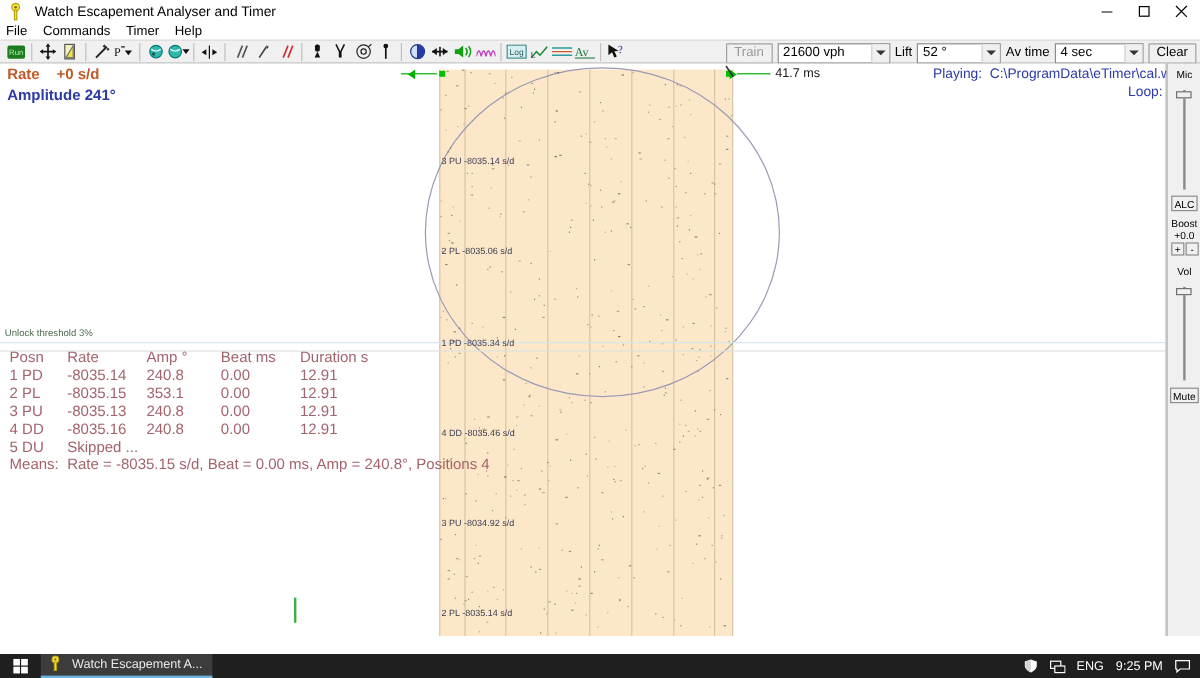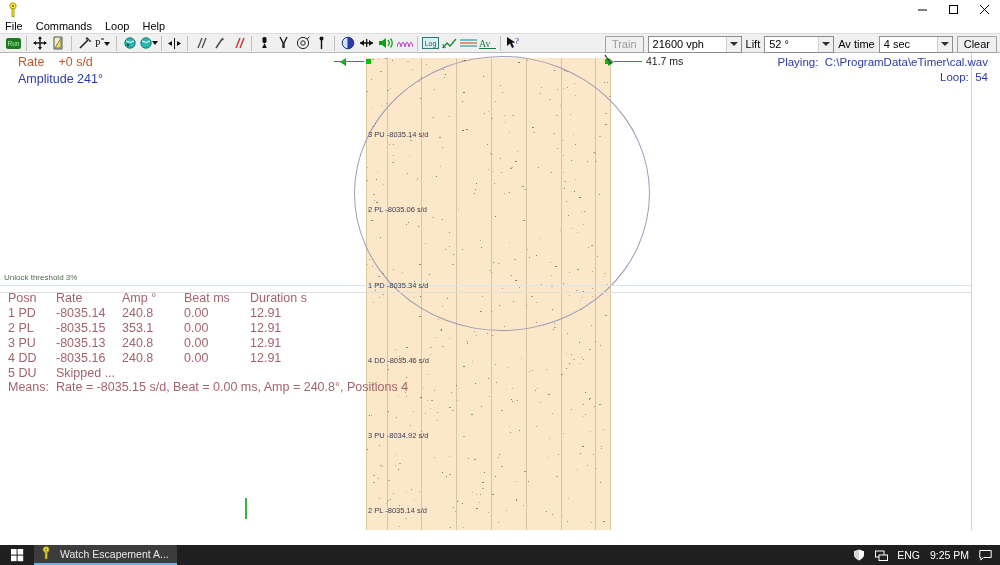--- a/index.html
+++ b/index.html
@@ -92,21 +92,21 @@
   .tick-slash { position:absolute; width:10px; height:10px; }
 
   
   .tlabel { position:absolute; font-size:7.5px; color:#3a3a55; white-space:nowrap;
             font-family:"Liberation Sans", sans-serif; }
 
   
   .green-cursor { position:absolute; width:2px; background:#3cb043; }
 
   
-  .readout { position:absolute; left:18px; top:55px; }
+  .readout { position:absolute; left:6px; top:55px;font-weight:bold; }
   .ro-rate { font-size:12.5px; color:#c05a28; }
   .ro-rate .lbl { margin-right:14px; }
   .ro-amp { font-size:12.5px; color:#2c3aa8; margin-top:3px; }
 
   .unlock { position:absolute; left:4px; top:273px; font-size:8px; color:#4f6b4f; }
   .unlock-line { position:absolute; left:0; top:285px; width:972px; height:1px; background:#d6e6ee; }
   .unlock-line2 { position:absolute; left:0; top:292px; width:972px; height:1px; background:#dfdfdf; }
 
   
   .tbl { position:absolute; left:4px; top:290px; color:#a3636b; font-size:12.5px; }
@@ -166,20 +166,21 @@
 <div id="app">
 
   <div class="titlebar">
     <div class="tb-icon">
       <svg width="16" height="16" viewBox="0 0 16 16">
         <ellipse cx="7" cy="4" rx="3.2" ry="3.2" fill="#f2e24a" stroke="#b8a200"></ellipse>
         <circle cx="7" cy="4" r="1.1" fill="#7a6a00"></circle>
         <rect x="6" y="6.5" width="2" height="8" fill="#f2e24a" stroke="#b8a200"></rect>
       </svg>
     </div>
+    <div class="tb-title">Watch Escapement Analyser and Timer</div>
     <div class="tb-btns">
       <div class="tb-btn">
         <svg width="11" height="11" viewBox="0 0 11 11">
             <line x1="1" y1="6" x2="10" y2="6" stroke="#000"></line>
           </svg>
       </div>
       <div class="tb-btn">
         <svg width="11" height="11" viewBox="0 0 11 11">
             <rect x="1.5" y="1.5" width="8" height="8" fill="none" stroke="#000"></rect>
           </svg>
@@ -189,21 +190,21 @@
             <line x1="1" y1="1" x2="10" y2="10" stroke="currentColor"></line>
             <line x1="10" y1="1" x2="1" y2="10" stroke="currentColor"></line>
           </svg>
       </div>
     </div>
   </div>
 
   <div class="menubar">
     <div class="menu-item">File</div>
     <div class="menu-item">Commands</div>
-    <div class="menu-item">Loop</div>
+    <div class="menu-item">Timer</div>
     <div class="menu-item">Help</div>
   </div>
 
   <div class="toolbar">
     <div class="tbar-left" id="tbar-left">
         <div class="tbtn">
           <span style="display: flex;">
             <svg width="15" height="13" viewBox="0 0 15 13">
               <rect x="0" y="1" width="15" height="11" rx="2" fill="#1f7a1f"></rect>
               <text x="7.5" y="9" font-size="6.5" fill="#a8f0a8" text-anchor="middle" font-family="Liberation Sans">Run</text>
@@ -973,20 +974,34 @@
             <td class="c-beat"></td>
             <td class="c-dur"></td>
           </tr>
         </tbody>
     </table>
     <div class="sumrow">
       <span class="k">Means:</span><span>Rate = -8035.15 s/d, Beat = 0.00 ms, Amp = 240.8°, Positions 4</span>
     </div>
   </div>
 
+  <div class="sidepanel">
+    <div class="sp-label" style="top:4px;">Mic</div>
+    <div class="sp-slider" style="top:22px; height:83px;"></div>
+    <div class="sp-thumb" style="left:7px; top:23px;"></div>
+    <div class="sp-btn" style="left:3px; top:110px; width:22px; height:13px;">ALC</div>
+    <div class="sp-label" style="top:128px;">Boost</div>
+    <div class="sp-label" style="top:138px;">+0.0</div>
+    <div class="sp-btn" style="left:3px; top:149px; width:11px; height:11px;">+</div>
+    <div class="sp-btn" style="left:15px; top:149px; width:11px; height:11px;">-</div>
+    <div class="sp-label" style="top:168px;">Vol</div>
+    <div class="sp-slider" style="top:186px; height:78px;"></div>
+    <div class="sp-thumb" style="left:7px; top:187px;"></div>
+    <div class="sp-btn" style="left:2px; top:270px; width:24px; height:13px;">Mute</div>
+  </div>
 
 
   <div class="taskbar">
     <div class="start">
       <svg width="13" height="13" viewBox="0 0 13 13">
         <rect x="0" y="0" width="5.6" height="5.6" fill="#fff"></rect>
         <rect x="6.6" y="0" width="5.6" height="5.6" fill="#fff"></rect>
         <rect x="0" y="6.6" width="5.6" height="5.6" fill="#fff"></rect>
         <rect x="6.6" y="6.6" width="5.6" height="5.6" fill="#fff"></rect>
       </svg>

